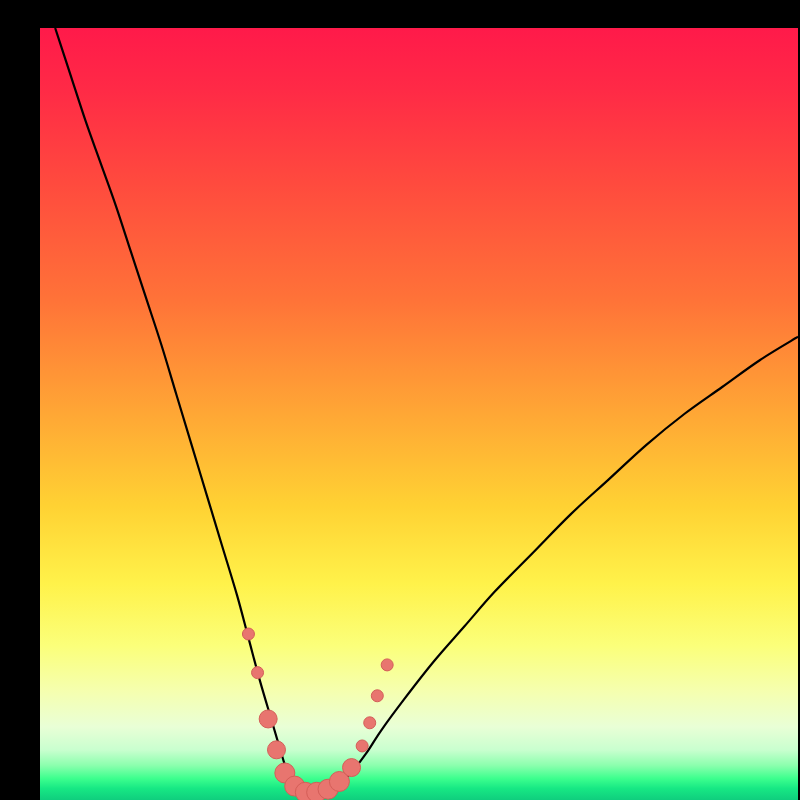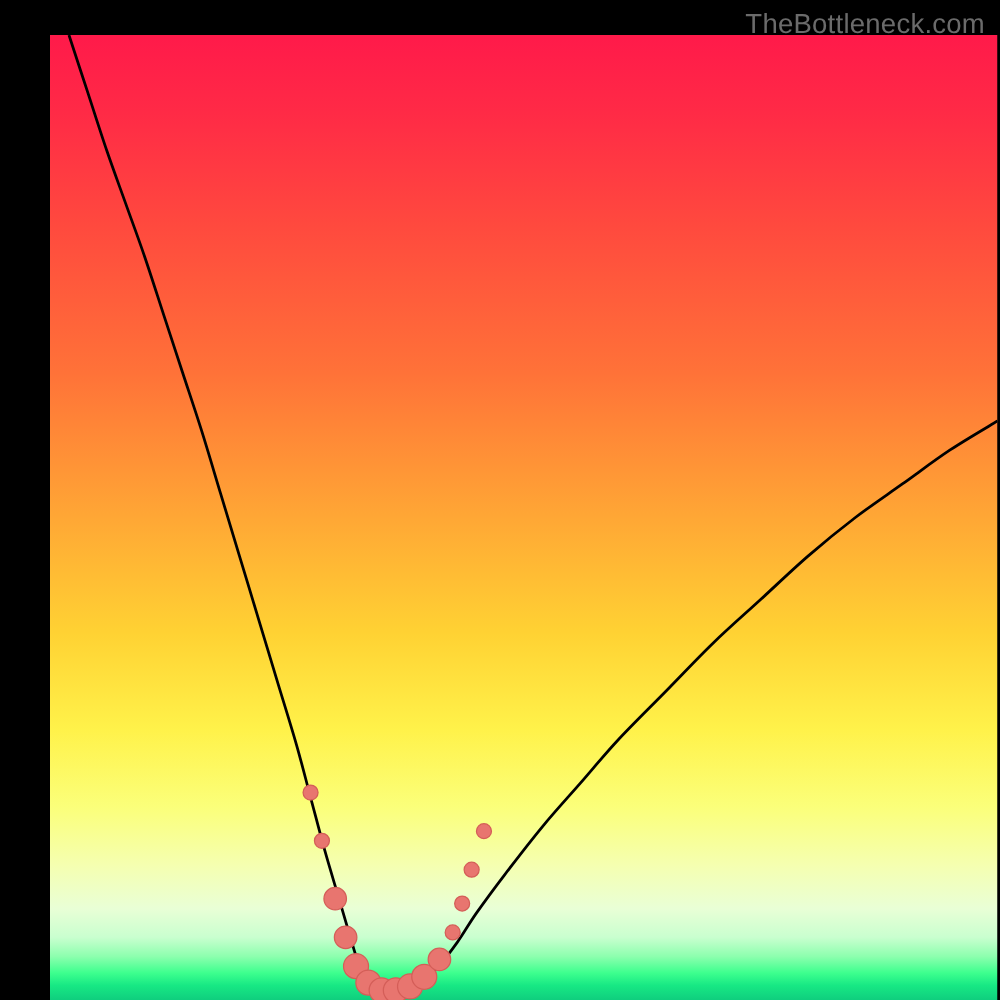--- a/index.html
+++ b/index.html
@@ -35,21 +35,20 @@
     width: 758px;
     height: 772px;
   }
   svg { display: block; }
 </style>
 </head>
 <body>
 
 <div class="frame">
 
-  <div class="watermark">TheBottleneck.com</div>
 
   <div class="plot-wrap">
     <svg id="plot-svg" width="758" height="772" viewBox="0 0 758 772">
       <defs>
         <linearGradient id="bg-grad" x1="0" y1="0" x2="0" y2="1">
             <stop offset="0%" stop-color="#ff1a4a"></stop>
             <stop offset="8%" stop-color="#ff2a46"></stop>
             <stop offset="20%" stop-color="#ff4a3e"></stop>
             <stop offset="35%" stop-color="#ff7238"></stop>
             <stop offset="50%" stop-color="#ffa735"></stop>

